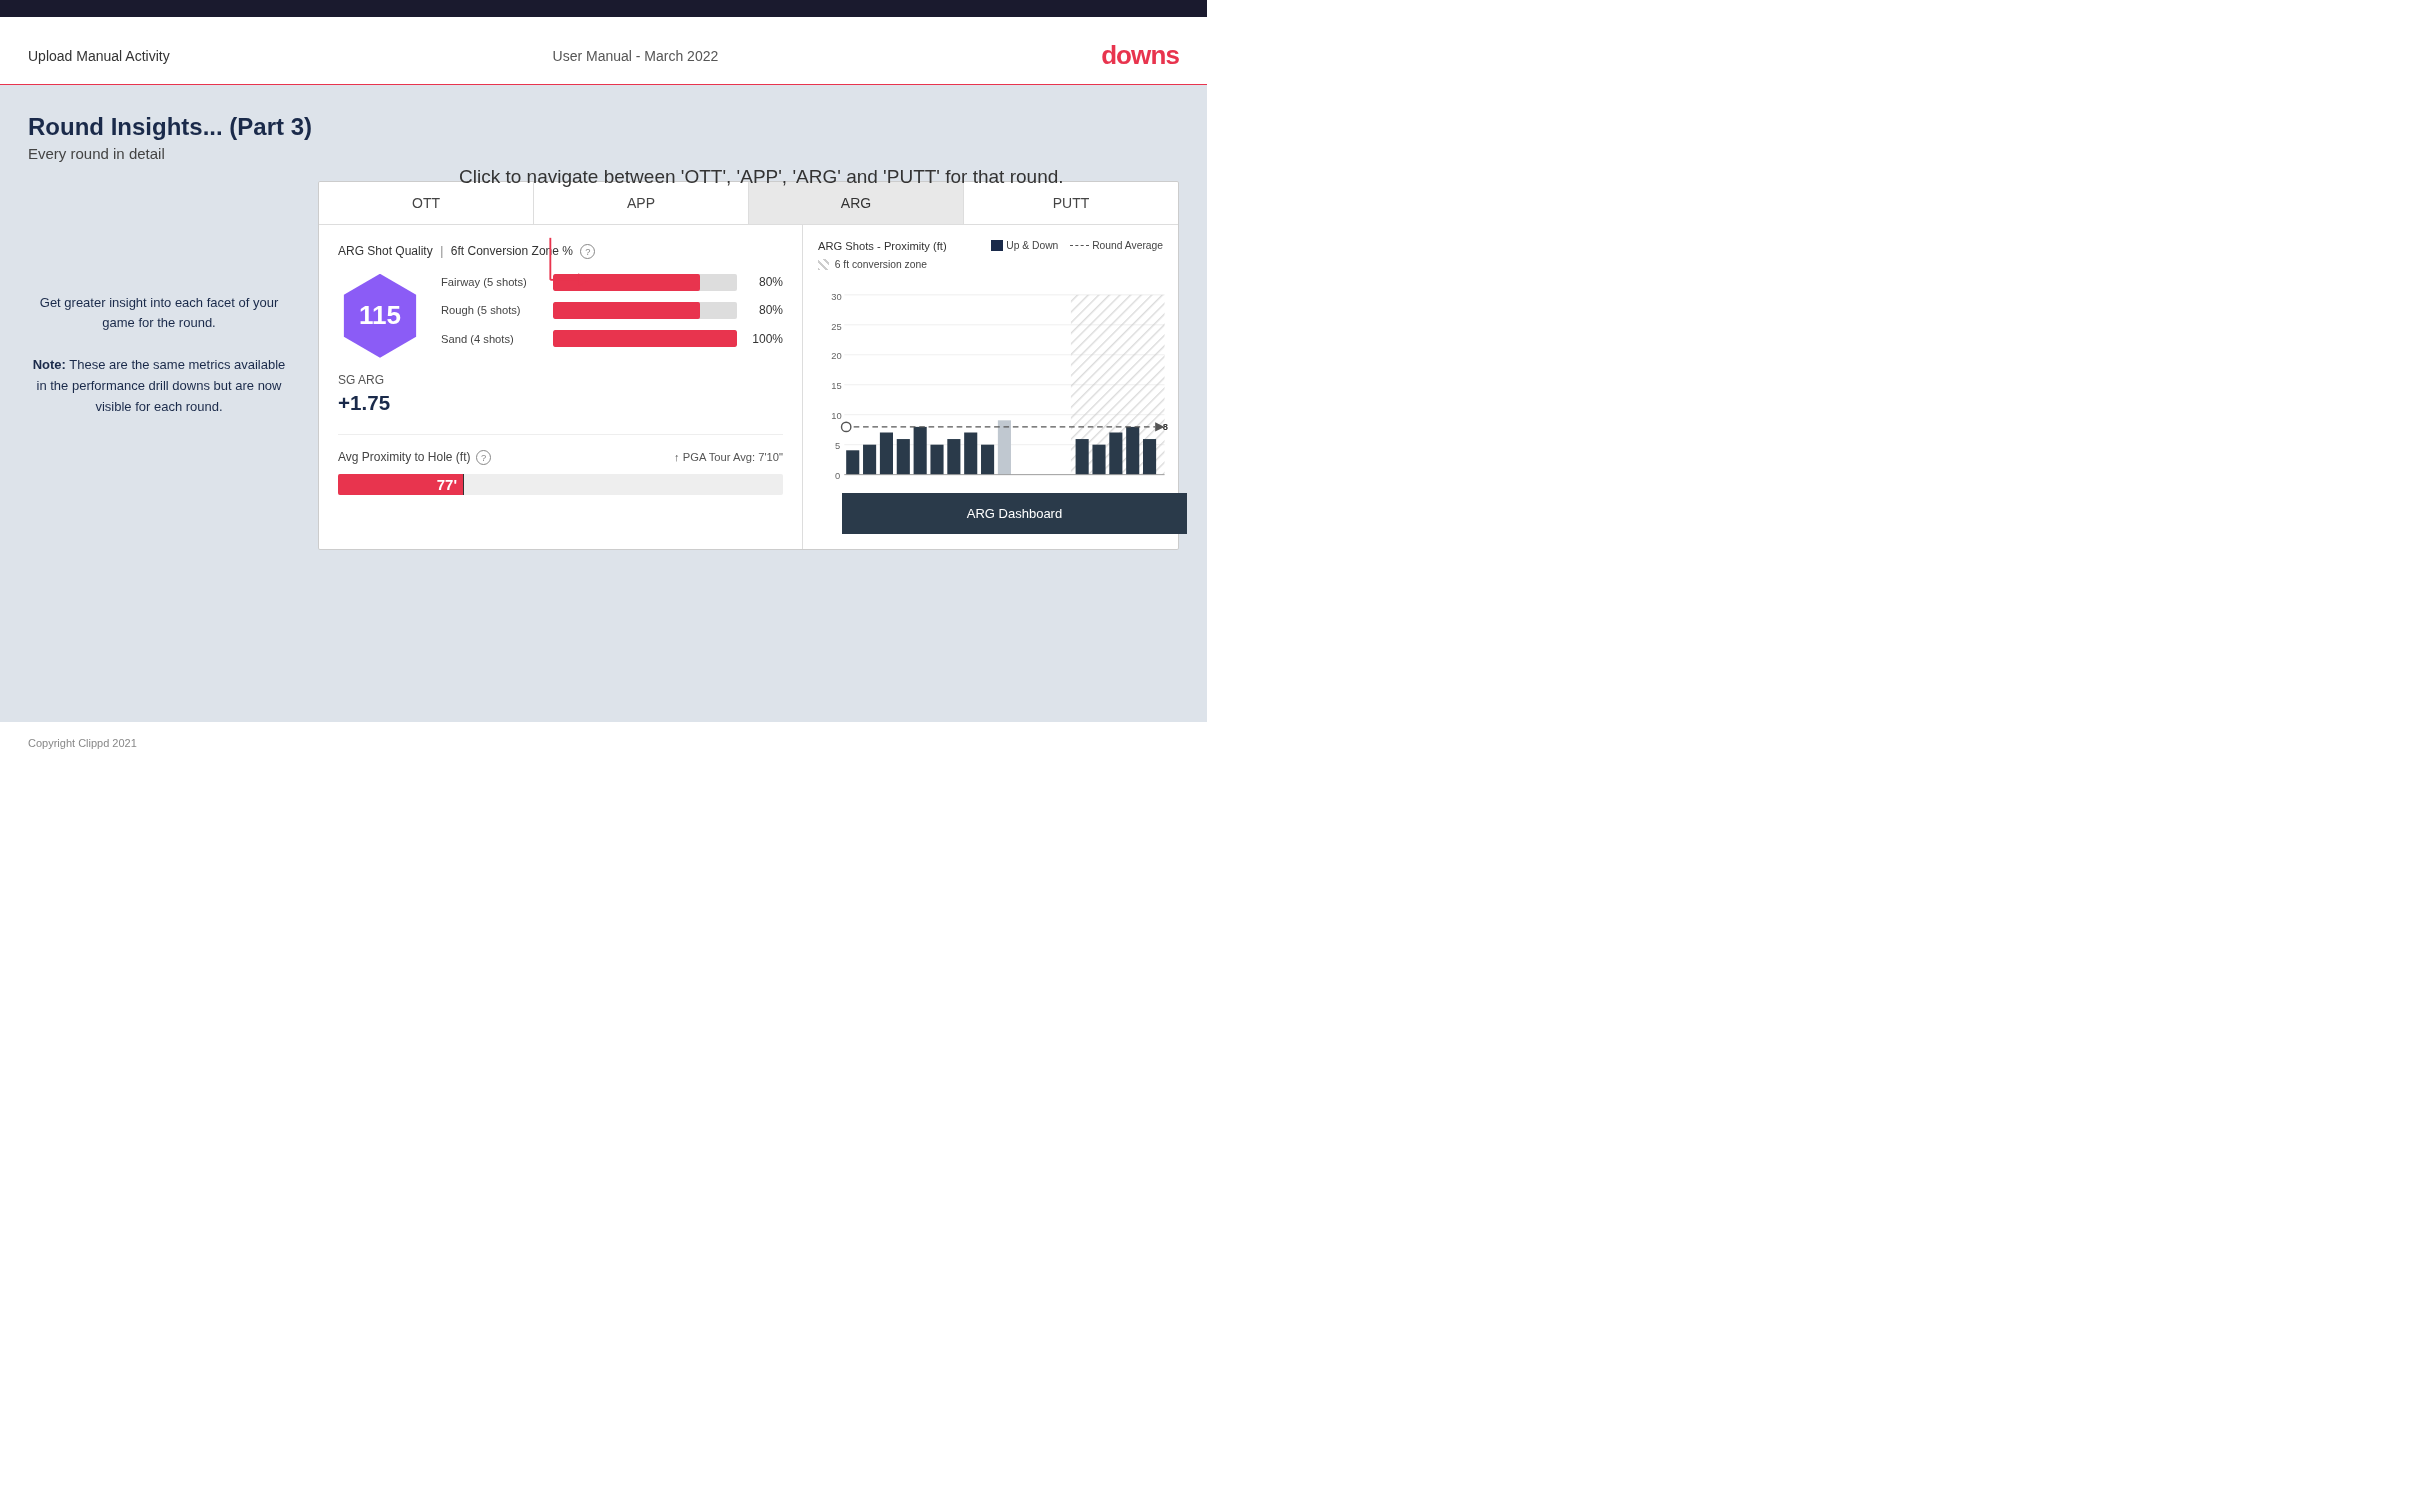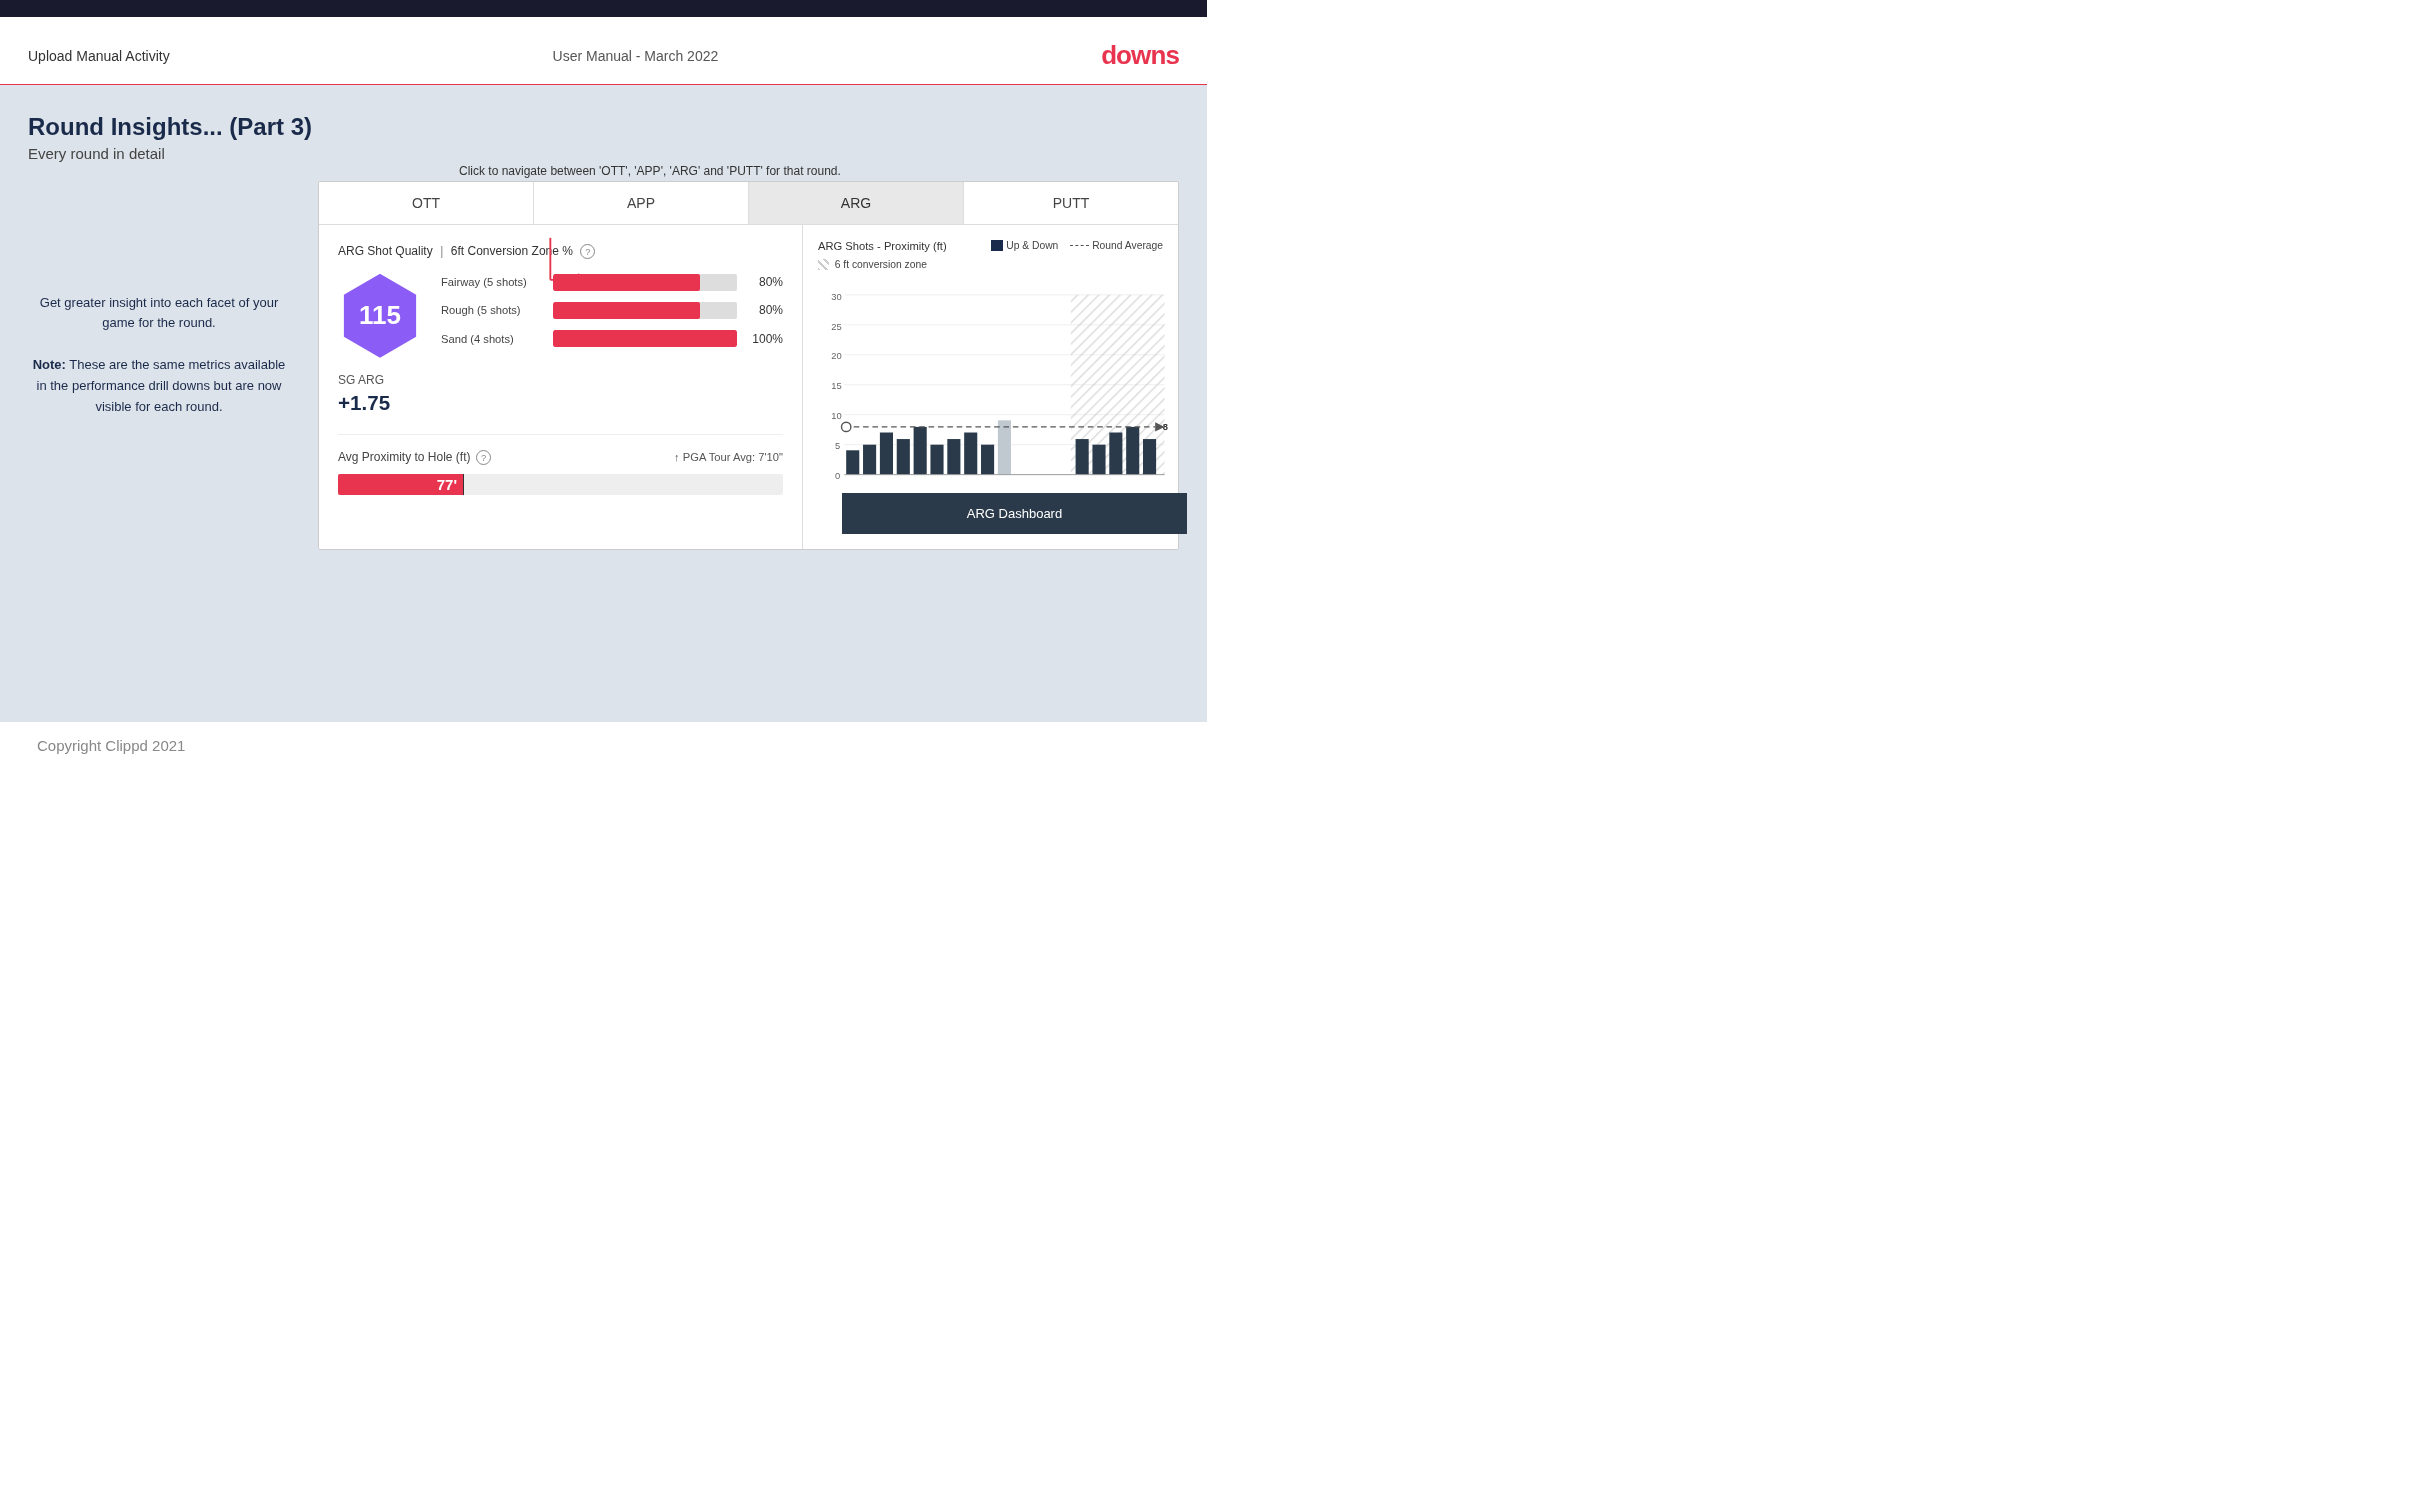--- a/index.html
+++ b/index.html
@@ -343,22 +343,22 @@
       font-size: 13px;
       font-weight: 500;
       border: none;
       cursor: pointer;
       margin-top: 9.4px;
       margin-left: 24px;
     }
 
     
     .footer {
-      padding: 15px 37px;
-      font-size: 15px;
+      padding: 15px 28px;
+      font-size: 11px;
       color: #888;
     }
   </style>
 </head>
 <body>
 
 <div class="top-bar"></div>
 
 <div class="header">
   <span class="header-left">Upload Manual Activity</span>
@@ -366,21 +366,21 @@
   <span class="header-logo">downs</span>
 </div>
 
 <div class="main-content">
 
   <div class="page-title">Round Insights... (Part 3)</div>
   <div class="page-subtitle">Every round in detail</div>
 
   <div style="position:relative;">
 
-    <div style="position:absolute; top:-19px; left:431px; font-size:12px; color:#333; text-align:center; line-height:1.6; z-index:10;">
+    <div style="position:absolute; top:-19px; left:431px; font-size:19px; color:#333; text-align:center; line-height:1.6; z-index:10;">
       <span>Click to navigate between 'OTT', 'APP',
 'ARG' and 'PUTT' for that round.</span>
     </div>
 
     <div style="position:absolute; top:52px; left:513px; z-index:10;">
       <svg width="56" height="75" viewBox="0 0 60 80">
         <line x1="10" y1="5" x2="10" y2="50" stroke="#e8344e" stroke-width="2"></line>
         <line x1="10" y1="50" x2="40" y2="50" stroke="#e8344e" stroke-width="2"></line>
         <polygon points="40,43 40,57 52,50" fill="#e8344e"></polygon>
       </svg>

